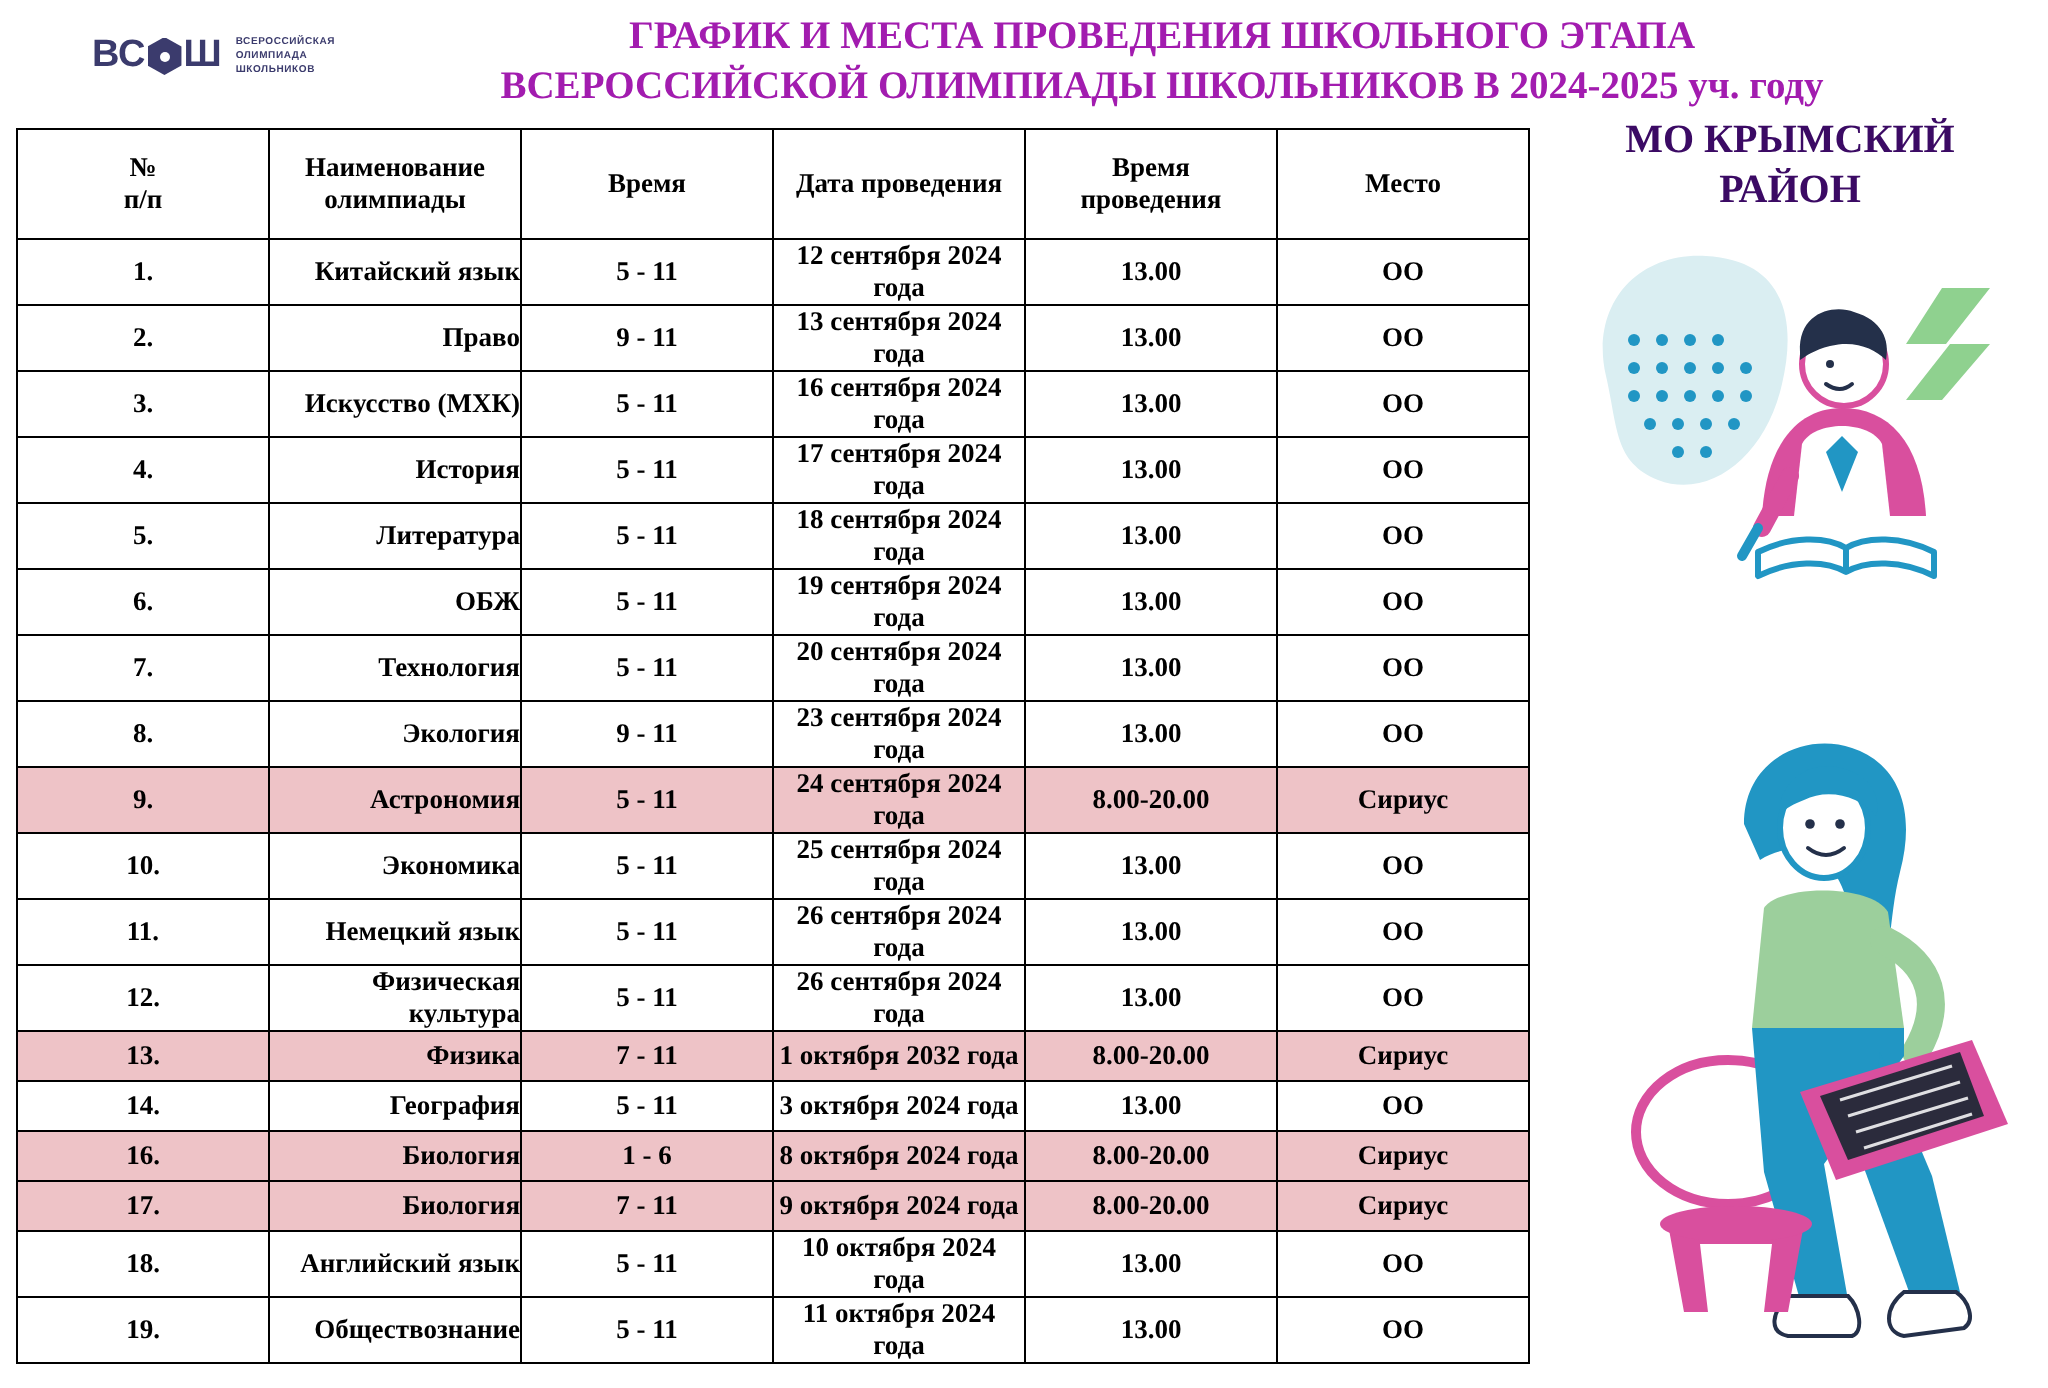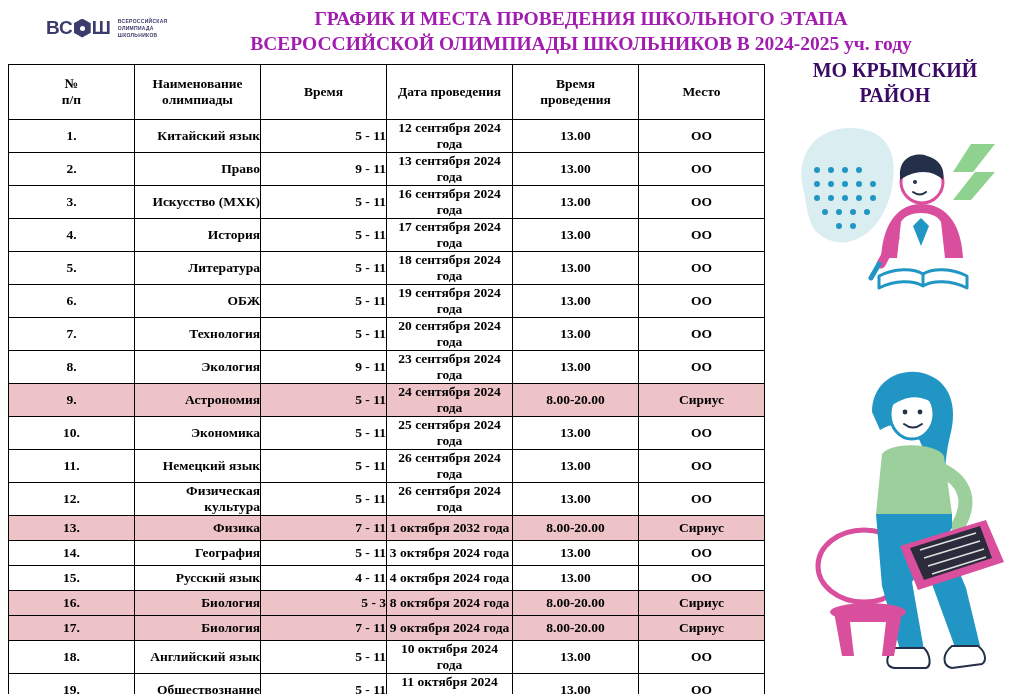--- a/index.html
+++ b/index.html
@@ -113,21 +113,21 @@
   }
   table.schedule thead th {
     height: 54px;
     text-align: center;
     font-size: 13.5px;
     line-height: 16px;
     vertical-align: middle;
   }
   td.c-num { text-align: center; width: 42px; padding-left: 4px; }
   td.c-name { text-align: right; padding-left: 10px; width: 190px; }
-  td.c-class { text-align: right; width: 78px; }
+  td.c-class { text-align: center; width: 78px; }
   td.c-date { text-align: center; width: 217px; }
   td.c-time { text-align: center; width: 112px; }
   td.c-place { text-align: center; width: 96px; }
 
   tr.hl td { background: #eec3c7; }
 
   
   .illu-top {
     position: absolute;
     left: 795px;
@@ -295,32 +295,24 @@
         <td class="c-place">Сириус</td>
       </tr>
       <tr>
         <td class="c-num">14.</td>
         <td class="c-name">География</td>
         <td class="c-class">5 - 11</td>
         <td class="c-date">3 октября 2024 года</td>
         <td class="c-time">13.00</td>
         <td class="c-place">ОО</td>
       </tr>
-      <tr>
-        <td class="c-num">15.</td>
-        <td class="c-name">Русский язык</td>
-        <td class="c-class">4 - 11</td>
-        <td class="c-date">4 октября 2024 года</td>
-        <td class="c-time">13.00</td>
-        <td class="c-place">ОО</td>
-      </tr>
       <tr class="hl">
         <td class="c-num">16.</td>
         <td class="c-name">Биология</td>
-        <td class="c-class">5 - 3</td>
+        <td class="c-class">1 - 6</td>
         <td class="c-date">8 октября 2024 года</td>
         <td class="c-time">8.00-20.00</td>
         <td class="c-place">Сириус</td>
       </tr>
       <tr class="hl">
         <td class="c-num">17.</td>
         <td class="c-name">Биология</td>
         <td class="c-class">7 - 11</td>
         <td class="c-date">9 октября 2024 года</td>
         <td class="c-time">8.00-20.00</td>

